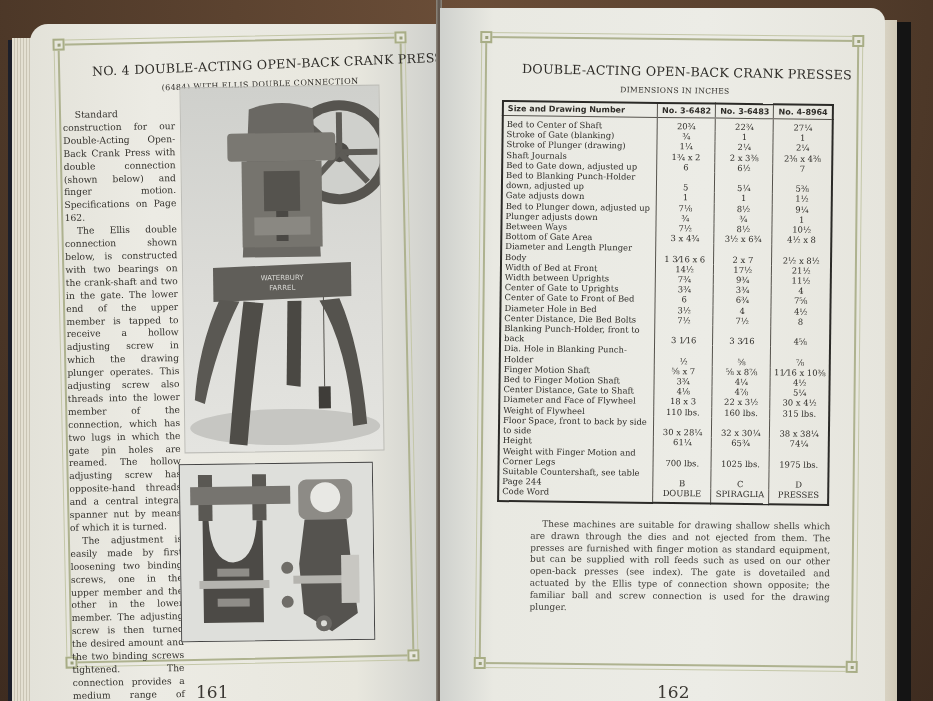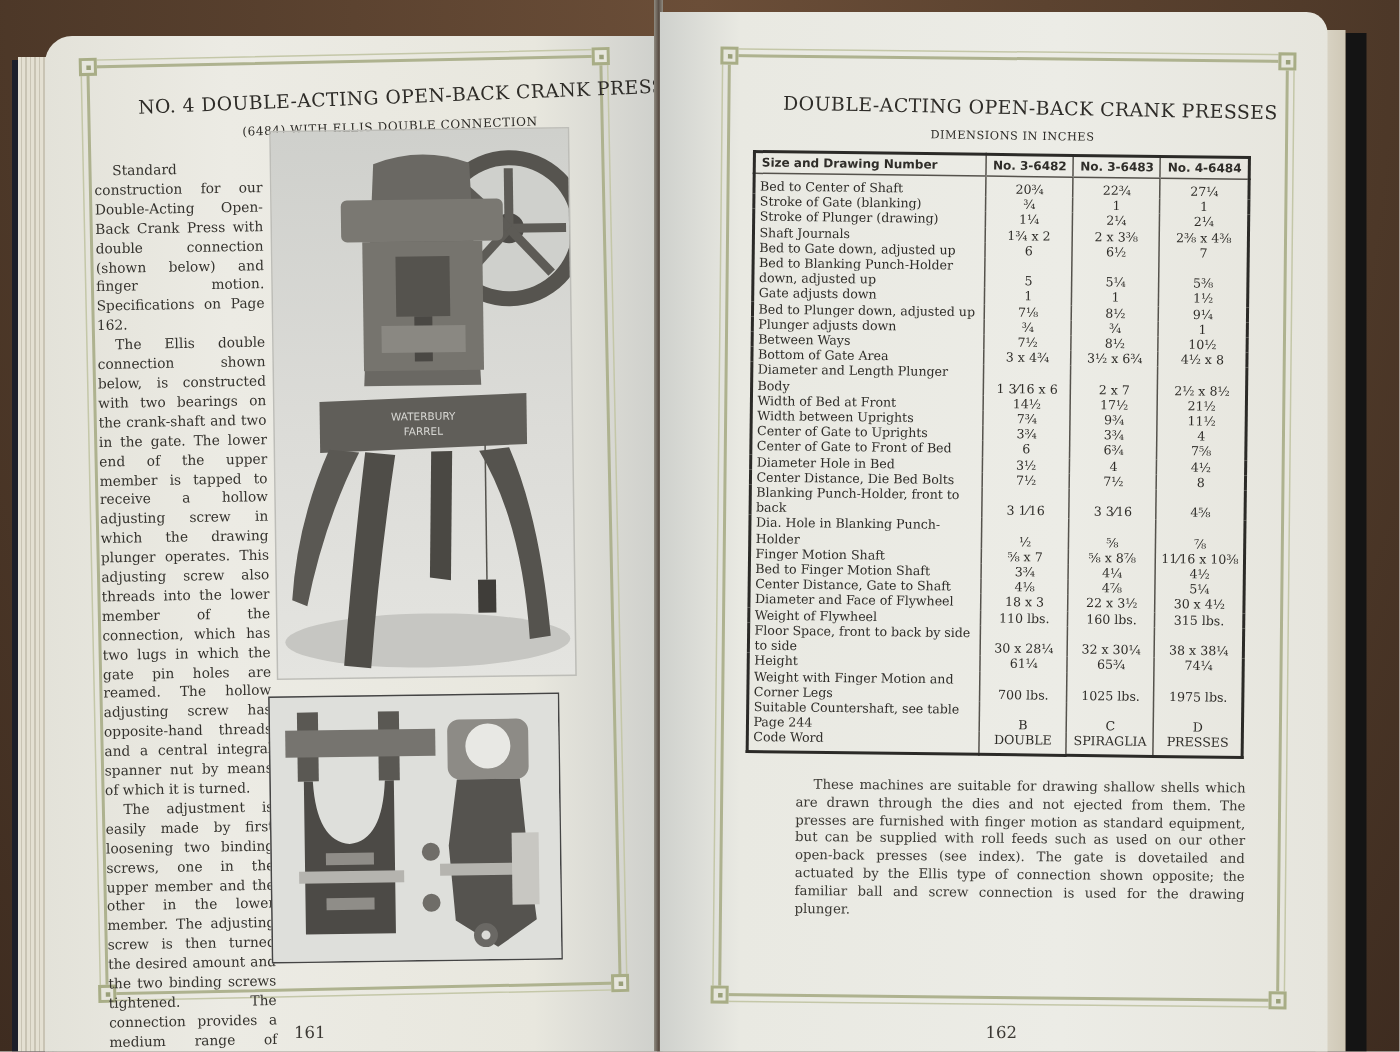--- a/index.html
+++ b/index.html
@@ -55,21 +55,21 @@
   .corner {
     position: absolute; width: 12px; height: 12px;
     border: 2px solid #a8ad86; background: #e6e6dc;
   }
   .corner::after {
     content: ""; position: absolute; left: 3px; top: 3px; width: 3px; height: 3px; background: #9aa07a;
   }
   .frame-left { left: 64px; top: 40px; width: 344px; height: 620px; transform: rotate(-1.2deg); }
   .frame-right { left: 482px; top: 38px; width: 374px; height: 628px; transform: rotate(0.6deg); }
 
-  .page-num { position: absolute; font-size: 11px; color: #3b3833; }
+  .page-num { position: absolute; font-size: 17px; color: #3b3833; }
 
   
   .left-title {
     position: absolute; left: 92px; top: 58px; width: 290px;
     font-size: 12.5px; letter-spacing: 0.3px; transform: rotate(-2.3deg);
     text-align: center; white-space: nowrap;
   }
   .left-subtitle {
     position: absolute; left: 140px; top: 80px; width: 240px;
     font-size: 8px; letter-spacing: 0.4px; transform: rotate(-2deg);
@@ -238,21 +238,21 @@
 
 <div class="right-title">DOUBLE-ACTING OPEN-BACK CRANK PRESSES</div>
 <div class="right-subtitle">DIMENSIONS IN INCHES</div>
 
 <table class="spec-table">
   <thead>
     <tr>
       <th>Size and Drawing Number</th>
       <th class="col">No. 3-6482</th>
       <th class="col">No. 3-6483</th>
-      <th class="col">No. 4-6484</th>
+      <th class="col">No. 4-8964</th>
     </tr>
   </thead>
   <tbody id="spec-body">
       <tr class="first">
         <td class="label">Bed to Center of Shaft</td>
         <td class="val">20¾</td>
         <td class="val">22¾</td>
         <td class="val">27¼</td>
       </tr>
       <tr>

